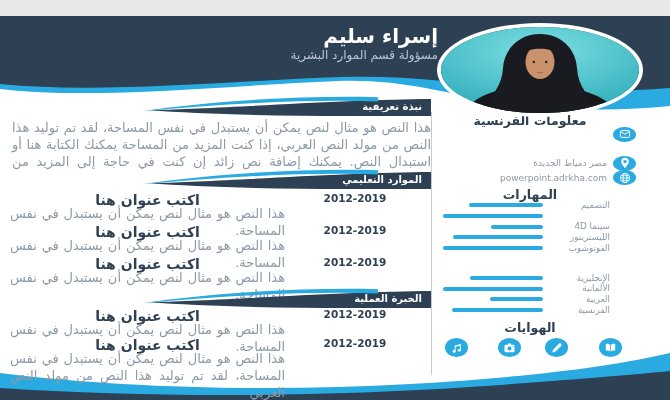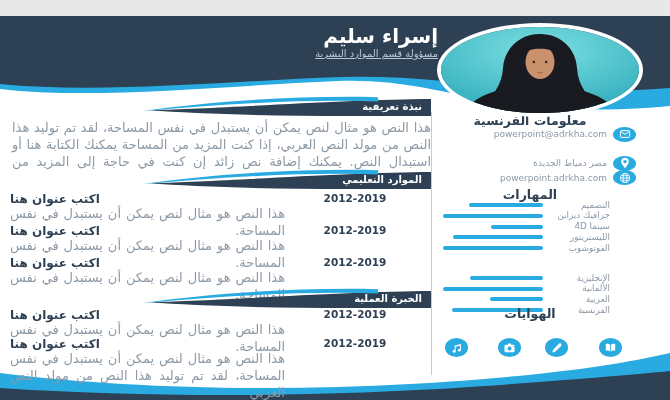--- a/index.html
+++ b/index.html
@@ -3,28 +3,28 @@
 <meta charset="utf-8">
 <style>
   html,body{margin:0;padding:0;background:#e8e8e8;}
   .page{position:relative;width:670px;height:400px;background:#ffffff;overflow:hidden;
         font-family:"DejaVu Sans",sans-serif;margin:16px auto;}
   .abs{position:absolute;}
   svg{display:block;}
 
   
   .hdr-name{position:absolute;right:232px;top:8px;color:#ffffff;font-size:20px;font-weight:bold;direction:rtl;white-space:nowrap;}
-  .hdr-sub{position:absolute;right:232px;top:32px;color:#b9c6d3;font-size:10px;direction:rtl;white-space:nowrap;text-decoration:underline;}
+  .hdr-sub{position:absolute;right:232px;top:32px;color:#b9c6d3;font-size:12px;direction:rtl;white-space:nowrap;}
   .photo{position:absolute;left:437px;top:7px;width:198px;height:86px;border:4px solid #ffffff;border-radius:50%;overflow:hidden;z-index:3;}
 
   
   .sec-bar{position:absolute;left:138px;width:293px;height:21px;z-index:2;}
   .sec-bar .lbl{position:absolute;right:9px;top:6px;color:#ffffff;font-size:10px;font-weight:bold;direction:rtl;white-space:nowrap;}
   .body-txt{color:#8c99a6;font-size:13px;line-height:1.32;direction:rtl;text-align:justify;}
-  .entry-title{position:absolute;left:10px;width:275px;text-align:left;direction:rtl;color:#2e4053;font-size:12px;font-weight:bold;}
+  .entry-title{position:absolute;left:10px;width:275px;text-align:center;direction:rtl;color:#2e4053;font-size:14px;font-weight:bold;}
   .entry-date{position:absolute;left:305px;width:100px;text-align:center;direction:ltr;color:#2e4053;font-size:10.5px;font-weight:bold;}
   .entry-body{position:absolute;left:10px;width:275px;}
   .divider{position:absolute;left:431px;top:96px;width:1px;height:263px;background:#c5cbd0;}
 
   
   .side-head{position:absolute;left:432px;width:196px;text-align:center;color:#2e4053;
              font-size:12.5px;font-weight:bold;direction:rtl;white-space:nowrap;}
   .contact-row{position:absolute;right:34px;height:15px;display:flex;direction:rtl;align-items:center;gap:6px;}
   .c-icon{width:23px;height:15px;border-radius:50%;background:#29abe2;display:flex;align-items:center;justify-content:center;flex:0 0 auto;}
   .c-txt{color:#8c99a6;font-size:9px;direction:ltr;unicode-bidi:isolate;white-space:nowrap;}
@@ -125,21 +125,20 @@
 
   <div class="side-head" style="top:97px;">معلومات الفرنسية</div>
 
   <div class="contact-row" style="top:110.5px;">
     <span class="c-icon">
       <svg width="12" height="12" viewBox="0 0 12 12">
           <rect x="1.4" y="2.6" width="9.2" height="6.8" rx="1" fill="none" stroke="#fff" stroke-width="1"></rect>
           <path d="M2 3.6 L6 6.4 L10 3.6" fill="none" stroke="#fff" stroke-width="1"></path>
         </svg>
     </span>
-    <span class="c-txt">powerpoint@adrkha.com</span>
   </div>
   <div class="contact-row" style="top:139.5px;">
     <span class="c-icon">
       <svg width="12" height="12" viewBox="0 0 12 12">
           <path d="M6 0.8 C3.8 0.8 2.2 2.5 2.2 4.6 C2.2 7.2 6 11.2 6 11.2 C6 11.2 9.8 7.2 9.8 4.6 C9.8 2.5 8.2 0.8 6 0.8 Z" fill="#fff"></path>
           <circle cx="6" cy="4.6" r="1.7" fill="#29abe2"></circle>
         </svg>
     </span>
     <span class="c-txt">مصر دمياط الجديدة</span>
   </div>
@@ -155,21 +154,20 @@
     </span>
     <span class="c-txt">powerpoint.adrkha.com</span>
   </div>
 
   <div class="side-head" style="top:171px;">المهارات</div>
 
   <div class="meter-lbl" style="top:183.5px;">التصميم</div>
   <div class="meter" style="top:187px;">
       <div class="fill" style="width: 74%;"></div>
     </div>
-  <div class="meter-lbl" style="top:194.3px;">جرافيك ديزاين</div>
   <div class="meter" style="top:197.8px;">
       <div class="fill" style="width: 100%;"></div>
     </div>
   <div class="meter-lbl" style="top:205.1px;">سينما 4D</div>
   <div class="meter" style="top:208.6px;">
       <div class="fill" style="width: 52%;"></div>
     </div>
   <div class="meter-lbl" style="top:215.9px;">الليستريتور</div>
   <div class="meter" style="top:219.4px;">
       <div class="fill" style="width: 90%;"></div>
@@ -190,21 +188,21 @@
     </div>
   <div class="meter-lbl" style="top:277.9px;">العربية</div>
   <div class="meter" style="top:281.4px;">
       <div class="fill" style="width: 53%;"></div>
     </div>
   <div class="meter-lbl" style="top:288.6px;">الفرنسية</div>
   <div class="meter" style="top:292.1px;">
       <div class="fill" style="width: 91%;"></div>
     </div>
 
-  <div class="side-head" style="top:290px;">الهوايات</div>
+  <div class="side-head" style="top:304px;">الهوايات</div>
 
   <div class="hobby" style="left:599px;top:322px;">
     <svg width="13" height="12" viewBox="0 0 12 12">
         <path d="M6 3 C4.8 2 3 1.7 1.3 1.9 L1.3 8.6 C3 8.4 4.8 8.7 6 9.7 C7.2 8.7 9 8.4 10.7 8.6 L10.7 1.9 C9 1.7 7.2 2 6 3 Z" fill="#fff"></path>
         <line x1="6" y1="3" x2="6" y2="9.7" stroke="#29abe2" stroke-width="0.8"></line>
       </svg>
   </div>
   <div class="hobby" style="left:545px;top:322px;">
     <svg width="13" height="12" viewBox="0 0 12 12">
         <path d="M1.6 10.4 L2.8 7.4 L8.4 1.8 C9 1.2 10 1.2 10.6 1.8 C11.2 2.4 11.2 3.4 10.6 4 L5 9.6 L1.6 10.4 Z" fill="#fff"></path>

